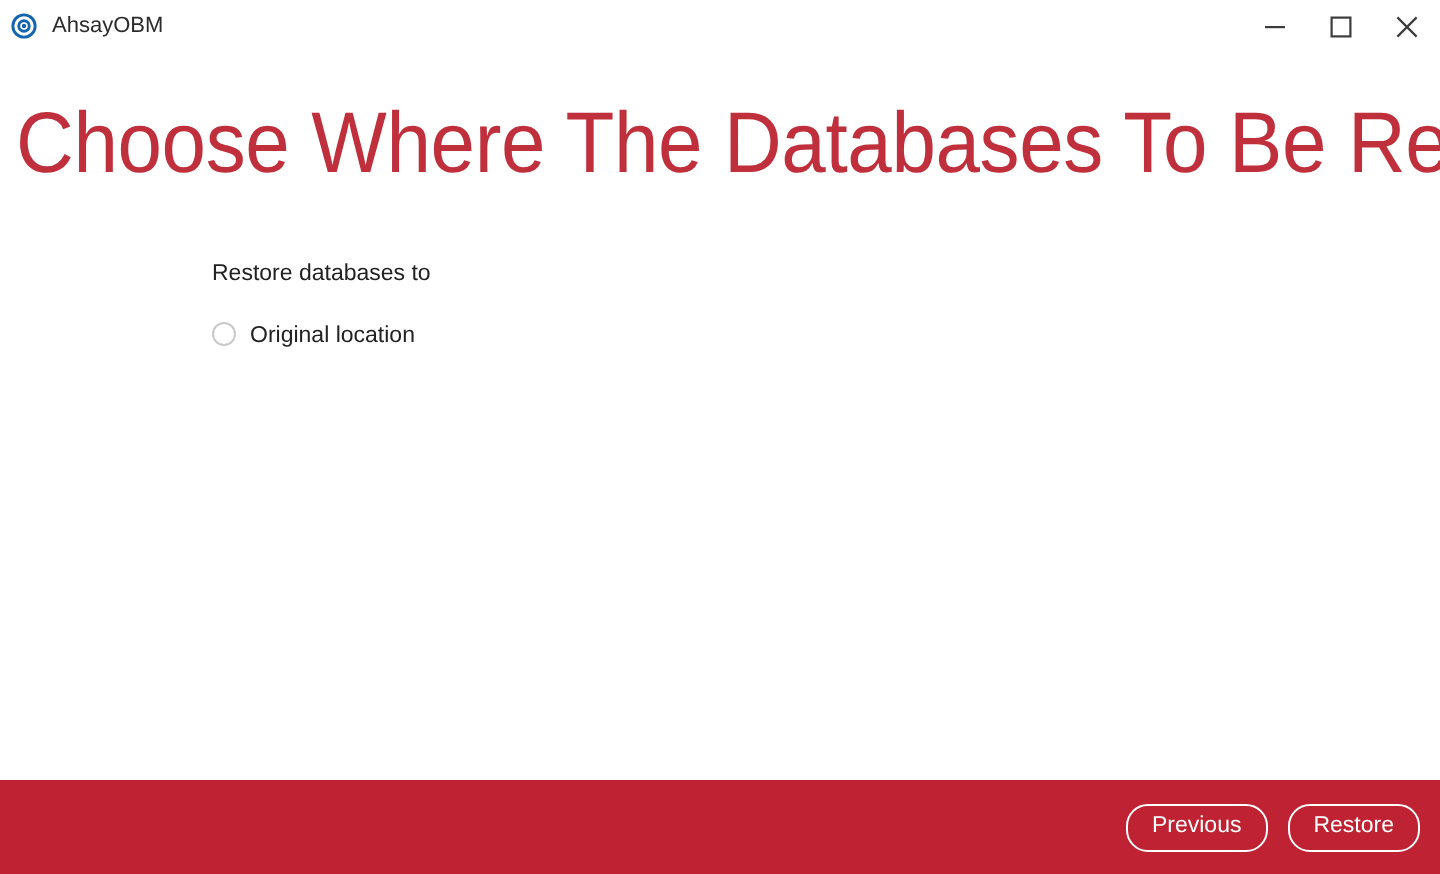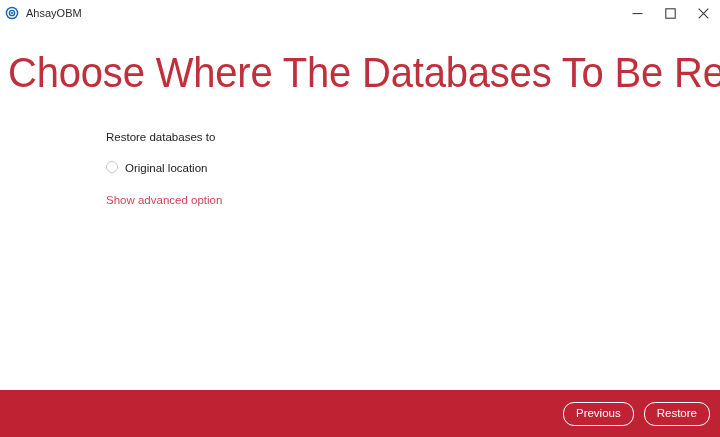--- a/index.html
+++ b/index.html
@@ -223,21 +223,20 @@
 
   <div class="form-area">
     <div class="field-label">Restore databases to</div>
 
     <div class="radio-row">
       <span class="radio-mark"></span>
       <span class="radio-label">Original location</span>
     </div>
 
 
-    <a class="advanced-link" href="#">Show advanced option</a>
   </div>
 
   <div class="footer-bar">
     <button class="footer-btn">Previous</button>
     <button class="footer-btn">Restore</button>
   </div>
 
 </div>
 
 </body></html>

